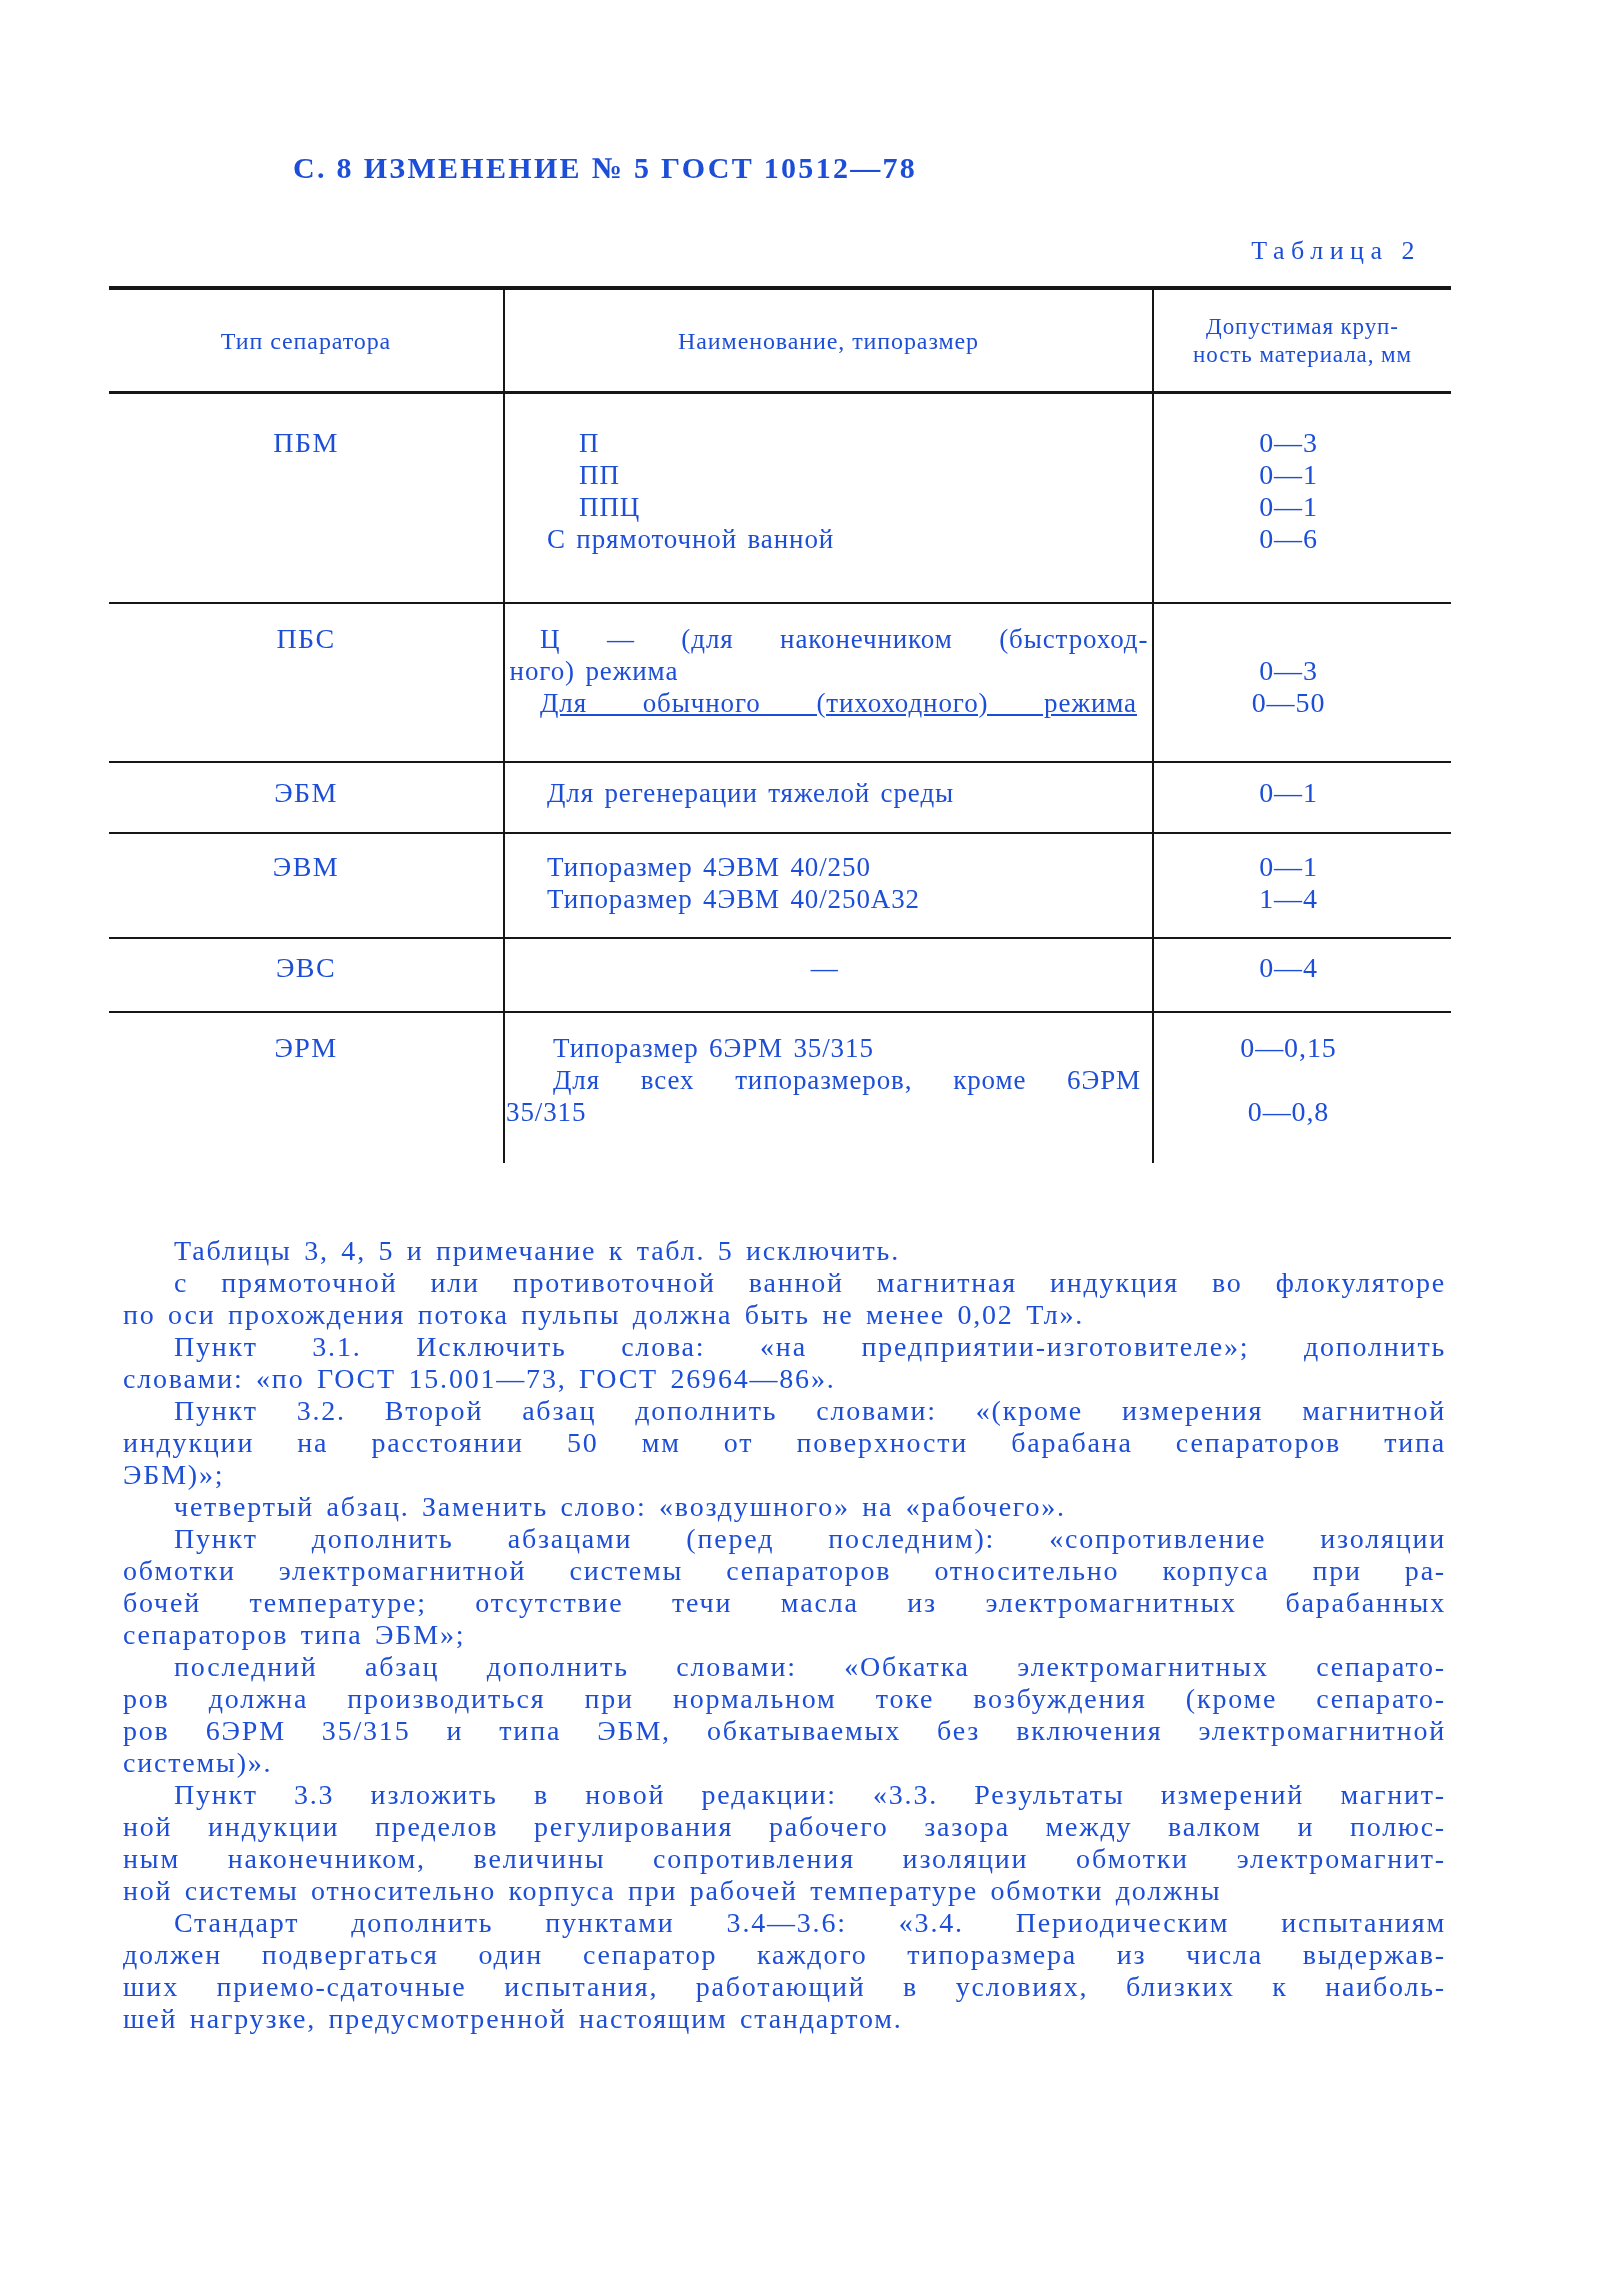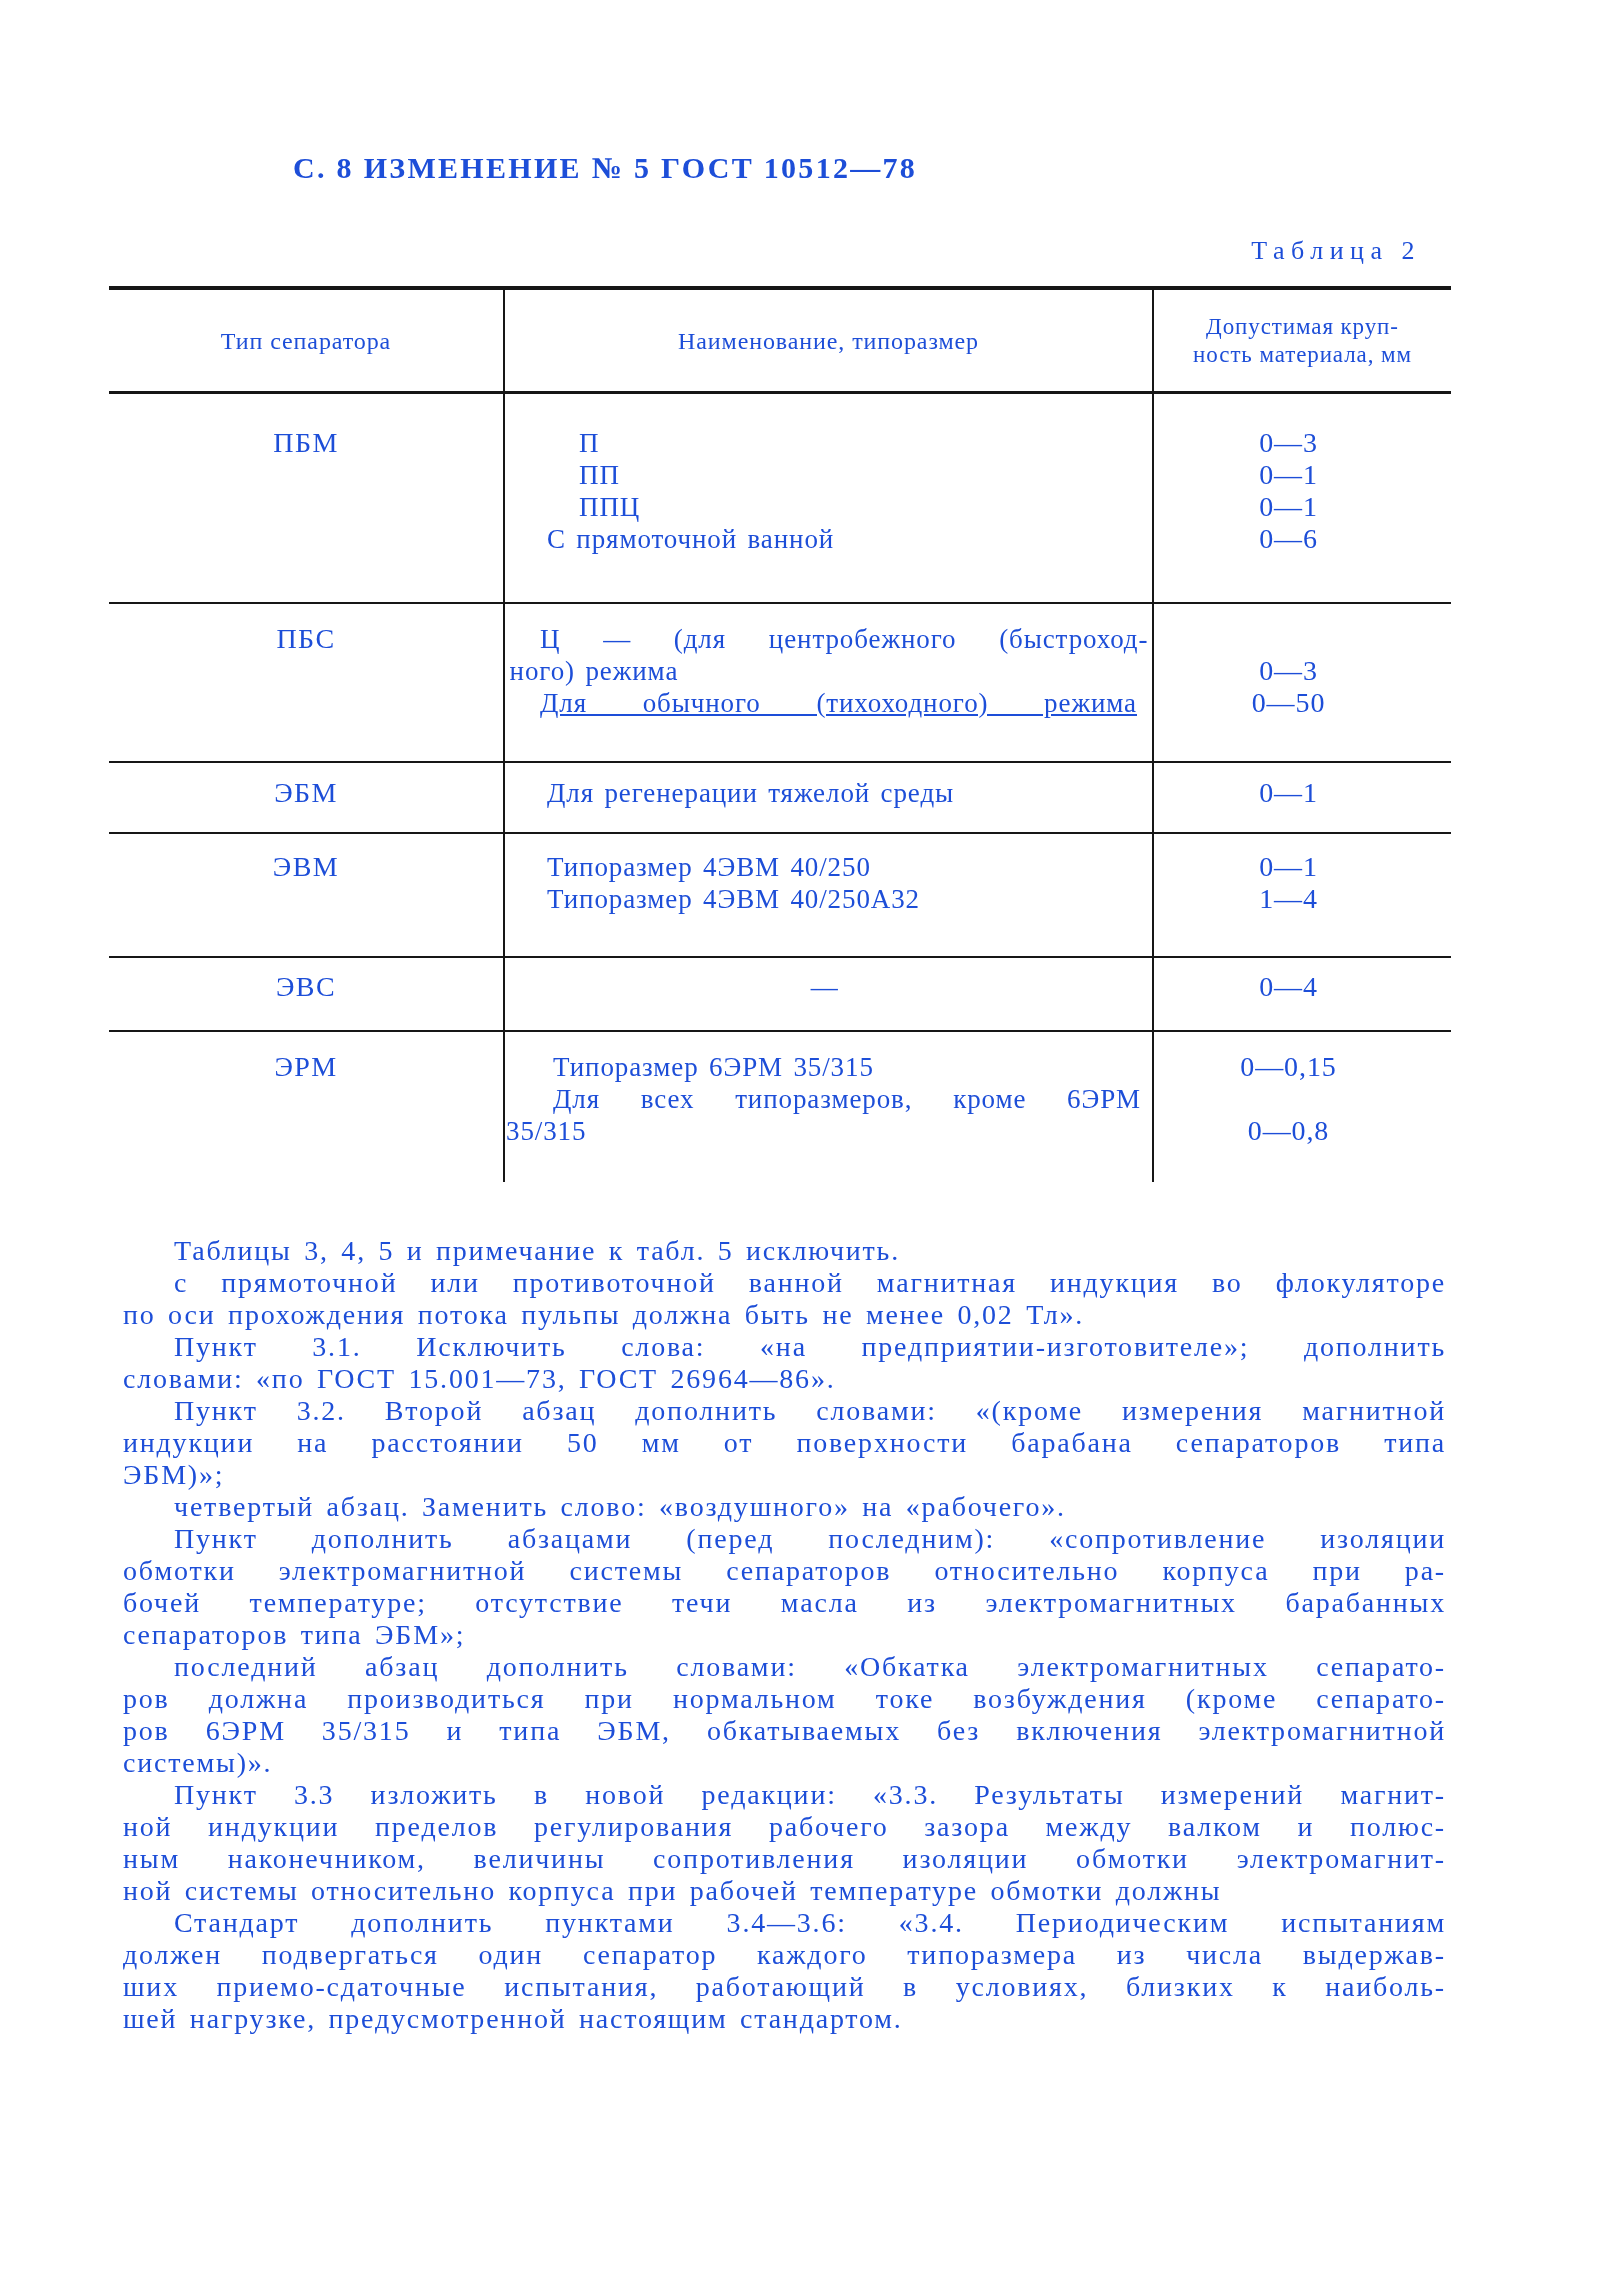--- a/index.html
+++ b/index.html
@@ -39,21 +39,21 @@
   .nline {
     line-height:32px; min-height:32px; font-size:27px; letter-spacing:0.9px; word-spacing:2.8px;
     padding-left:42px; padding-right:7.4px; text-align:left; box-sizing:border-box;
   }
   .vline { line-height:32px; min-height:32px; font-size:28px; text-align:center; letter-spacing:0.9px; }
   .col-value { padding-right:28px; }
   
   .row-0 { height:208px; } .row-0 .cell { padding-top:33px; }
   .row-1 { height:159px; } .row-1 .cell { padding-top:18.5px; }
   .row-2 { height:71px;  } .row-2 .cell { padding-top:14px; }
-  .row-3 { height:124px; } .row-3 .cell { padding-top:16.6px; }
+  .row-3 { height:105px; } .row-3 .cell { padding-top:16.6px; }
   .row-4 { height:74px;  } .row-4 .cell { padding-top:13px; }
   .row-5 { height:152px; } .row-5 .cell { padding-top:18.5px; }
   
   .row-0 .nline { padding-left:74px; }
   .row-0 .nline:nth-child(4) { padding-left:42px; }
   .row-1 .nline:nth-child(1) { padding-left:35px; text-align:justify; text-align-last:justify; padding-right:3.7px; }
   .row-1 .nline:nth-child(2) { padding-left:4.6px; }
   .row-1 .nline:nth-child(3) { padding-left:35px; text-align:justify; text-align-last:justify; padding-right:15px;text-decoration:underline; }
   .row-4 .nline { padding-left:0; text-align:center; }
   .row-5 .nline:nth-child(1) { padding-left:48px; }
@@ -97,21 +97,21 @@
           <div class="cell col-value c3">
             <div class="vline">0—3</div>
             <div class="vline">0—1</div>
             <div class="vline">0—1</div>
             <div class="vline">0—6</div>
           </div>
         </div>
         <div class="g-row trow row-1">
           <div class="cell col-type c1">ПБС</div>
           <div class="cell col-name c2">
-            <div class="nline">Ц — (для центробежного (быстроход-</div>
+            <div class="nline">Ц — (для наконечником (быстроход-</div>
             <div class="nline">ного) режима</div>
             <div class="nline">Для обычного (тихоходного) режима</div>
           </div>
           <div class="cell col-value c3">
             <div class="vline"></div>
             <div class="vline">0—3</div>
             <div class="vline">0—50</div>
           </div>
         </div>
         <div class="g-row trow row-2">

